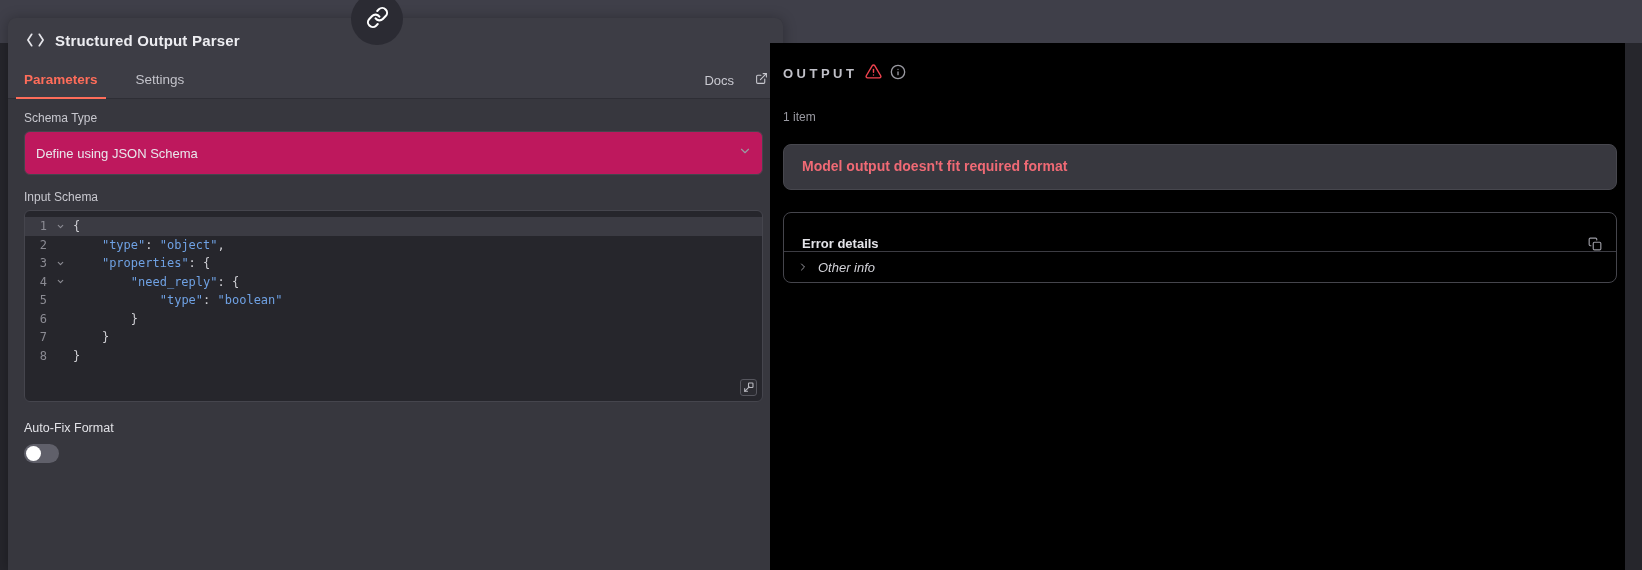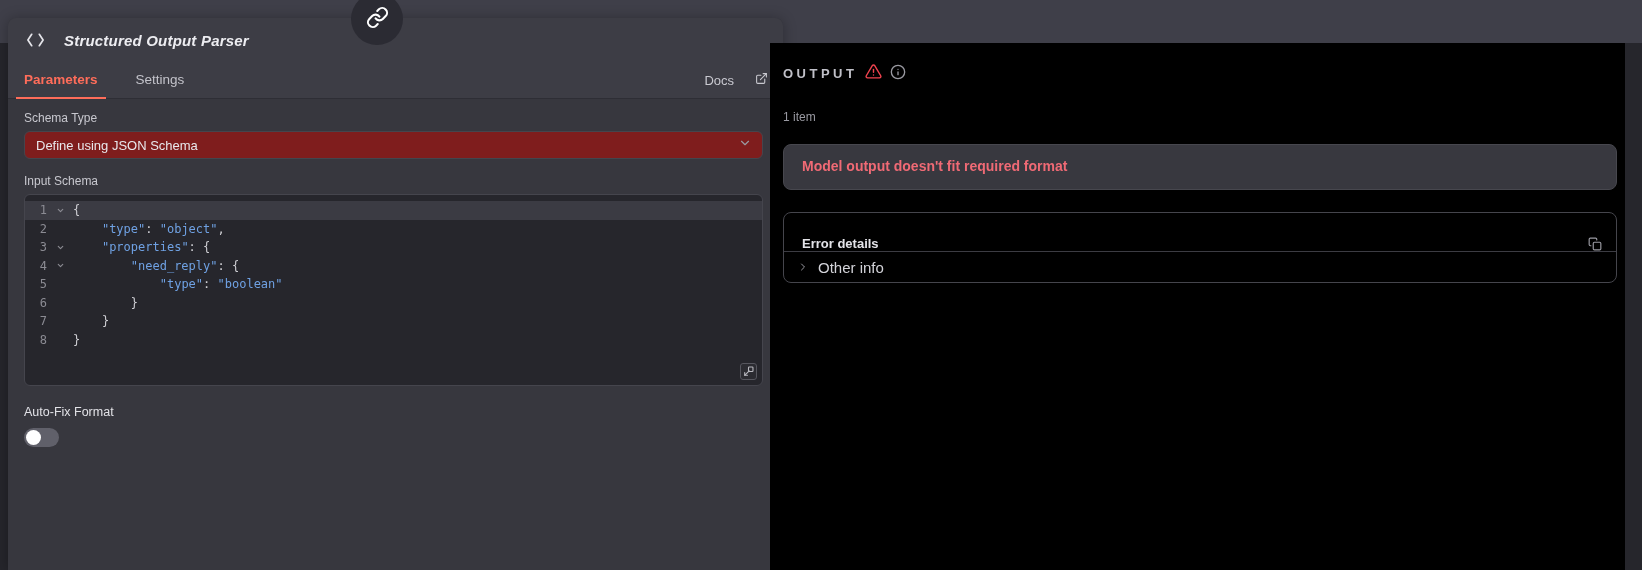--- a/index.html
+++ b/index.html
@@ -9,36 +9,36 @@
     background:#26262C; font-family:"Liberation Sans", sans-serif;
   }
   .top-band { position:absolute; left:0; top:0; width:1642px; height:43px; background:#3F3F49; }
 
   
   .node-card {
     position:absolute; left:8px; top:18px; width:775px; height:552px;
     background:#37373E; border-radius:8px 8px 0 0; box-shadow:0 1px 14px rgba(0,0,0,.3);
   }
   .card-header { background:#3D3D45; border-radius:8px 8px 0 0; }
-  .title-row { height:44px; display:flex; align-items:center; padding-left:18px; gap:19px;font-style:italic; }
+  .title-row { height:44px; display:flex; align-items:center; padding-left:18px; gap:10px; }
   .node-icon { color:#E4E4E9; display:flex; }
   .node-title { font-size:15px; font-weight:600; color:#EDEDF1; letter-spacing:.2px; }
   .tabs-row { height:37px; display:flex; align-items:stretch; border-bottom:1px solid #2E2E35; }
   .tab { display:flex; align-items:center; padding:0 8px; margin-bottom:-1px; font-size:13.5px;
          color:#C3C3CA; border-bottom:2px solid transparent; cursor:pointer; }
   .tab:first-child { margin-left:8px; }
   .tab + .tab { margin-left:22px; }
   .tab.active { color:#FF6D5A; border-bottom-color:#FF6D5A; font-weight:600; }
   .docs-link { margin-left:auto; margin-right:15px; display:flex; align-items:center; gap:21px;
                color:#C9C9D0; font-size:13px; cursor:pointer; }
 
   .card-body { padding:12px 20px 0 16px; }
   .field-label { font-size:12px; color:#C8C8CF; margin:0 0 6px 0; }
   .select-box {
-    height:28px; background:#7f1d1d; border:1px solid #45454D; border-radius:6px;
+    height:44px; background:#be185d; border:1px solid #45454D; border-radius:6px;
     display:flex; align-items:center; justify-content:space-between; padding:0 10px 0 11px;
   }
   .select-value { font-size:13px; color:#E8E8EC; }
   .lbl-2 { margin-top:15px; }
 
   .editor {
     margin-top:6px; height:192px; background:#26262C; border:1px solid #45454D; border-radius:6px;
     font-family:"DejaVu Sans Mono","Liberation Mono",monospace; font-size:12px;
     position:relative; padding-top:6px; overflow:hidden;
   }
@@ -85,21 +85,21 @@
   .error-title { font-size:14px; font-weight:700; color:#F06A75; }
   .error-desc { margin-top:8px; font-size:13.5px; color:#BCBCC3; }
 
   .details-box { margin-top:22px; border:1px solid #45454C; border-radius:8px; }
   .details-header { height:39px; display:flex; align-items:flex-end; justify-content:space-between;
                     padding:0 14px 0 18px; border-bottom:1px solid #3C3C43; }
   .details-title { font-size:13px; font-weight:600; color:#E3E3E8; }
   .copy-btn { color:#9A9AA2; display:flex; cursor:pointer; }
   .details-row { height:30px; display:flex; align-items:center; padding-left:13px; gap:9px; cursor:pointer; }
   .details-row .chev { color:#9A9AA2; display:flex; }
-  .details-row .row-label { font-size:15px; color:#D3D3D9; }
+  .details-row .row-label { font-size:13px; color:#D3D3D9;font-style:italic; }
 </style>
 </head>
 <body>
 
 <div class="top-band"></div>
 
 <div class="link-circle">
   <span>
     <svg width="23" height="23" viewBox="0 0 24 24" fill="none" stroke="#FFFFFF" stroke-width="2.2" stroke-linecap="round" stroke-linejoin="round">
       <path d="M10 13a5 5 0 0 0 7.54.54l3-3a5 5 0 0 0-7.07-7.07l-1.72 1.71"></path>

